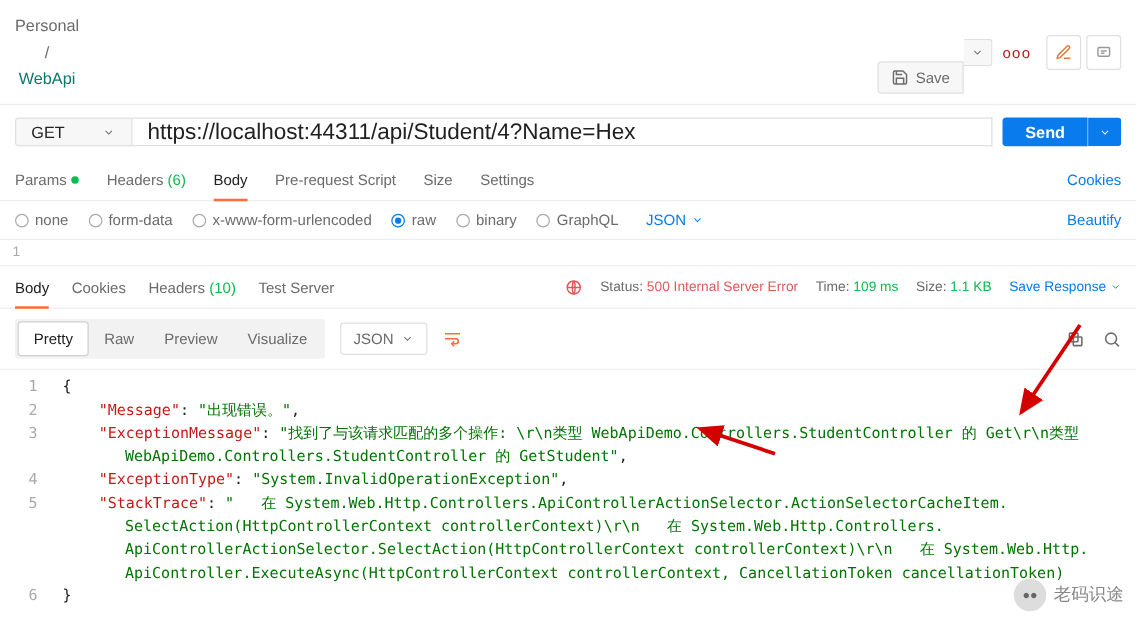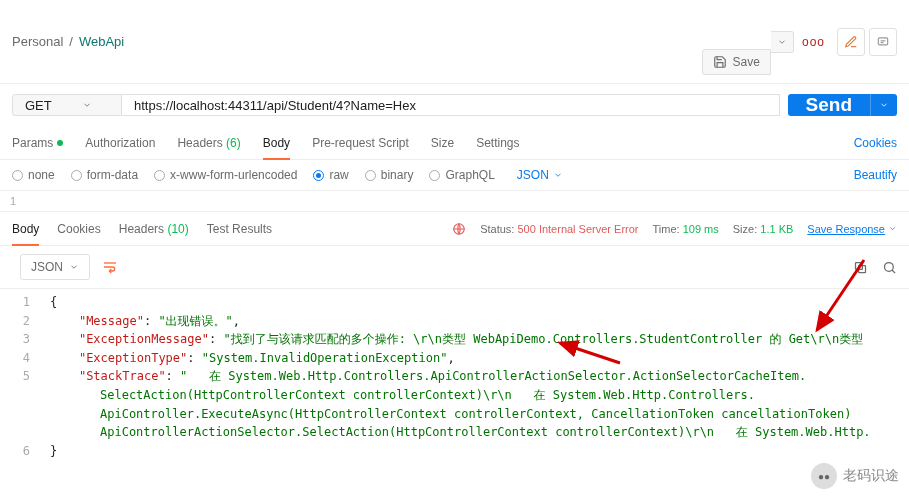--- a/index.html
+++ b/index.html
@@ -1,30 +1,30 @@
 <!DOCTYPE html>
 <html><head>
 <meta charset="utf-8">
 <style>
 * { box-sizing: border-box; margin: 0; padding: 0; }
 body { font-family: -apple-system, BlinkMacSystemFont, "Segoe UI", sans-serif; font-size: 12px; color: #212121; background: #fff; width: 909px; height: 503px; overflow: hidden; position: relative; }
 .topbar { display: flex; align-items: center; padding: 8px 12px; border-bottom: 1px solid #ededed; }
-.breadcrumb { display: flex; align-items: center; gap: 6px; color: #6b6b6b; font-size: 13px; }
+.breadcrumb { display: flex; align-items: center; gap: 6px; color: #6b6b6b; font-size: 13px; flex-direction: column; }
 .breadcrumb .current { color: #0f766e; font-weight: 400; }
 .topbar .spacer { flex: 1; }
 .save-btn { display: flex; align-items: center; gap: 6px; border: 1px solid #e0e0e0; background: #f7f7f7; padding: 5px 10px; border-radius: 3px; font-size: 12px; color: #6b6b6b; cursor: pointer; }
 .chev-btn { border: 1px solid #e0e0e0; border-left: none; background: #f7f7f7; padding: 5px 6px; border-radius: 0 3px 3px 0; cursor: pointer; color: #6b6b6b; }
 .save-btn { border-radius: 3px 0 0 3px; margin-top: 41px; }
 .dots { margin: 0 8px; color: #b91c1c; cursor: pointer; letter-spacing: 1px; }
 .icon-btn { border: 1px solid #e0e0e0; background: #fff; width: 28px; height: 28px; display: flex; align-items: center; justify-content: center; border-radius: 3px; cursor: pointer; margin-left: 4px; }
 .icon-btn.orange svg { stroke: #e07a3b; }
 .reqrow { display: flex; padding: 10px 12px; gap: 0; align-items: stretch; }
-.method { display: flex; align-items: center; gap: 30px; border: 1px solid #e0e0e0; background: #f7f7f7; padding: 0 12px; font-size: 13px; color: #212121; border-radius: 3px 0 0 3px; width: 110px; cursor: pointer; }
-.url { flex: 1; border: 1px solid #e0e0e0; border-left: none; padding: 0 12px; font-size: 13px; color: #212121; display: flex; align-items: center; }
-.send { display: flex; align-items: center; background: #097bed; color: #fff; font-weight: 600; font-size: 19px; border: none; padding: 0 18px; border-radius: 3px 0 0 3px; margin-left: 8px; cursor: pointer; }
+.method { display: flex; align-items: center; gap: 30px; border: 1px solid #e0e0e0; background: #f7f7f7; padding: 0 12px; font-size: 13px; color: #212121; border-radius: 3px 0 0 3px; width: 94px; cursor: pointer; }
+.url { flex: 1; border: 1px solid #e0e0e0; border-left: none; padding: 0 12px; font-size: 18px; color: #212121; display: flex; align-items: center; }
+.send { display: flex; align-items: center; background: #097bed; color: #fff; font-weight: 600; font-size: 13px; border: none; padding: 0 18px; border-radius: 3px 0 0 3px; margin-left: 8px; cursor: pointer; }
 .send-chev { background: #097bed; border: none; border-left: 1px solid rgba(255,255,255,.25); color: #fff; padding: 0 8px; border-radius: 0 3px 3px 0; cursor: pointer; }
 .tabs { display: flex; align-items: center; gap: 22px; padding: 0 12px; border-bottom: 1px solid #ededed; height: 34px; font-size: 12px; color: #6b6b6b; }
 .tab { cursor: pointer; position: relative; padding: 9px 0; }
 .tab.active { color: #212121; }
 .tab.active::after { content: ""; position: absolute; left: 0; right: 0; bottom: -1px; height: 2px; background: #ff6c37; }
 .dot-green { width: 6px; height: 6px; background: #0cbb52; border-radius: 50%; display: inline-block; margin-left: 4px; vertical-align: middle; }
 .count { color: #0cbb52; }
 .tabs .cookies { margin-left: auto; color: #097bed; cursor: pointer; }
 .body-types { display: flex; align-items: center; gap: 16px; padding: 8px 12px; font-size: 12px; color: #6b6b6b; }
 .radio { display: flex; align-items: center; gap: 5px; cursor: pointer; }
@@ -34,21 +34,21 @@
 .json-sel { color: #097bed; cursor: pointer; display: flex; align-items: center; gap: 4px; margin-left: 6px; }
 .body-types .beautify { margin-left: auto; color: #097bed; cursor: pointer; padding-left: 20px; }
 .editor-stub { border-top: 1px solid #ededed; border-bottom: 1px solid #ededed; height: 22px; display: flex; align-items: center; padding-left: 28px; background: #fff; position: relative; }
 .editor-stub .ln { position: absolute; left: 10px; color: #aaa; font-size: 11px; }
 .resp-tabs { display: flex; align-items: center; gap: 18px; padding: 0 12px 0 12px; height: 34px; font-size: 12px; color: #6b6b6b; border-bottom: 1px solid #ededed; }
 .resp-tabs .tab.active { color: #212121; }
 .resp-status { margin-left: auto; display: flex; align-items: center; gap: 14px; font-size: 11px; color: #6b6b6b; justify-content: flex-end; }
 .resp-status .globe { color: #e05a5a; }
 .resp-status .err { color: #e05a5a; }
 .resp-status .val { color: #0cbb52; }
-.saveResp { color: #097bed; cursor: pointer; display: flex; align-items: center; gap: 3px; text-decoration: underline; }
+.saveResp { color: #097bed; cursor: pointer; display: flex; align-items: center; gap: 3px; }
 .viewbar { display: flex; align-items: center; gap: 4px; padding: 8px 12px; border-bottom: 1px solid #ededed; }
 .viewbtn { border: none; background: transparent; padding: 6px 12px; font-size: 12px; color: #6b6b6b; cursor: pointer; border-radius: 3px; }
 .viewbtn.active { background: #fff; border: 1px solid #d0d0d0; color: #212121; }
 .viewbar .grp { background: #f2f2f2; border-radius: 3px; padding: 2px; display: flex; }
 .fmt-sel { border: 1px solid #e0e0e0; background: #fff; padding: 5px 10px; font-size: 12px; color: #6b6b6b; border-radius: 3px; cursor: pointer; display: flex; align-items: center; gap: 6px; margin-left: 8px; }
 .wrap-icon { margin-left: 8px; color: #ff6c37; cursor: pointer; }
 .viewbar .right { margin-left: auto; display: flex; gap: 14px; color: #6b6b6b; }
 .code { font-family: "Consolas", "Menlo", monospace; font-size: 12px; padding: 4px 0 4px 0; line-height: 1.55; overflow: hidden; }
 .line { display: flex; }
 .gutter { width: 40px; text-align: right; padding-right: 10px; color: #aaa; flex-shrink: 0; user-select: none; }
@@ -120,21 +120,20 @@
     </button>
   <button class="send-chev">
     <svg width="10" height="10" viewBox="0 0 24 24" fill="none" stroke="#fff" stroke-width="2">
         <polyline points="6 9 12 15 18 9"></polyline>
       </svg>
   </button>
 </div>
 
 <div class="tabs">
   <div class="tab"><span>Params</span><span class="dot-green"></span></div>
-  <div class="tab">Authorization</div>
   <div class="tab"><span>Headers</span> <span class="count">(6)</span></div>
   <div class="tab active">Body</div>
   <div class="tab">Pre-request Script</div>
   <div class="tab">Size</div>
   <div class="tab">Settings</div>
   <div class="cookies">Cookies</div>
 </div>
 
 <div class="body-types">
   <div class="radio">
@@ -171,41 +170,47 @@
 </div>
 
 <div class="editor-stub">
   <span class="ln">1</span>
 </div>
 
 <div class="resp-tabs">
   <div class="tab active">Body</div>
   <div class="tab">Cookies</div>
   <div class="tab"><span>Headers</span> <span class="count">(10)</span></div>
-  <div class="tab">Test Results</div>
+  <div class="tab">Test Server</div>
   <div class="resp-status">
     <span class="globe">
       <svg width="14" height="14" viewBox="0 0 24 24" fill="none" stroke="#e05a5a" stroke-width="2">
           <circle cx="12" cy="12" r="9"></circle>
           <path d="M3 12h18M12 3c2.5 3 2.5 15 0 18M12 3c-2.5 3-2.5 15 0 18"></path>
         </svg>
     </span>
     <span><span>Status:</span> <span class="err">500 Internal Server Error</span></span>
     <span><span>Time:</span> <span class="val">109 ms</span></span>
     <span><span>Size:</span> <span class="val">1.1 KB</span></span>
     <div class="saveResp">
       <span>Save Response</span>
       <svg width="9" height="9" viewBox="0 0 24 24" fill="none" stroke="#097bed" stroke-width="2">
           <polyline points="6 9 12 15 18 9"></polyline>
         </svg>
     </div>
   </div>
 </div>
 
 <div class="viewbar">
+  <div class="grp">
+    <button class="viewbtn active">Pretty</button>
+    <button class="viewbtn">Raw</button>
+    <button class="viewbtn">Preview</button>
+    <button class="viewbtn">Visualize</button>
+  </div>
   <div class="fmt-sel">
     <span>JSON</span>
     <svg width="10" height="10" viewBox="0 0 24 24" fill="none" stroke="#6b6b6b" stroke-width="2">
         <polyline points="6 9 12 15 18 9"></polyline>
       </svg>
   </div>
   <span class="wrap-icon">
     <svg width="16" height="16" viewBox="0 0 24 24" fill="none" stroke="#ff6c37" stroke-width="2">
         <line x1="3" y1="6" x2="21" y2="6"></line>
         <path d="M3 12h13a3 3 0 0 1 0 6h-4"></path>
@@ -235,38 +240,42 @@
     </div>
   <div class="line">
       <div class="gutter">2</div>
       <div class="content">    <span class="k">"Message"</span><span class="p">: </span><span class="s">"出现错误。"</span><span class="p">,</span></div>
     </div>
   <div class="line">
       <div class="gutter">3</div>
       <div class="content">    <span class="k">"ExceptionMessage"</span><span class="p">: </span><span class="s">"找到了与该请求匹配的多个操作: \r\n类型 WebApiDemo.Controllers.StudentController 的 Get\r\n类型</span></div>
     </div>
   <div class="line">
+      <div class="gutter"></div>
+      <div class="content indent"><span class="s">WebApiDemo.Controllers.StudentController 的 GetStudent"</span><span class="p">,</span></div>
+    </div>
+  <div class="line">
       <div class="gutter">4</div>
       <div class="content">    <span class="k">"ExceptionType"</span><span class="p">: </span><span class="s">"System.InvalidOperationException"</span><span class="p">,</span></div>
     </div>
   <div class="line">
       <div class="gutter">5</div>
       <div class="content">    <span class="k">"StackTrace"</span><span class="p">: </span><span class="s">"   在 System.Web.Http.Controllers.ApiControllerActionSelector.ActionSelectorCacheItem.</span></div>
     </div>
   <div class="line">
       <div class="gutter"></div>
       <div class="content indent"><span class="s">SelectAction(HttpControllerContext controllerContext)\r\n   在 System.Web.Http.Controllers.</span></div>
     </div>
   <div class="line">
       <div class="gutter"></div>
+      <div class="content indent"><span class="s">ApiControllerActionSelector.SelectAction(HttpControllerContext controllerContext)\r\n   在 System.Web.Http.</span></div>
+    </div>
+  <div class="line">
+      <div class="gutter"></div>
       <div class="content indent"><span class="s">ApiController.ExecuteAsync(HttpControllerContext controllerContext, CancellationToken cancellationToken)</span></div>
-    </div>
-  <div class="line">
-      <div class="gutter"></div>
-      <div class="content indent"><span class="s">ApiControllerActionSelector.SelectAction(HttpControllerContext controllerContext)\r\n   在 System.Web.Http.</span></div>
     </div>
   <div class="line">
       <div class="gutter">6</div>
       <div class="content"><span class="p">}</span></div>
     </div>
 </div>
 
 <svg class="arrow arrow1" width="60" height="90">
     <defs>
       <marker id="ah1" markerWidth="8" markerHeight="8" refX="6" refY="3" orient="auto">

